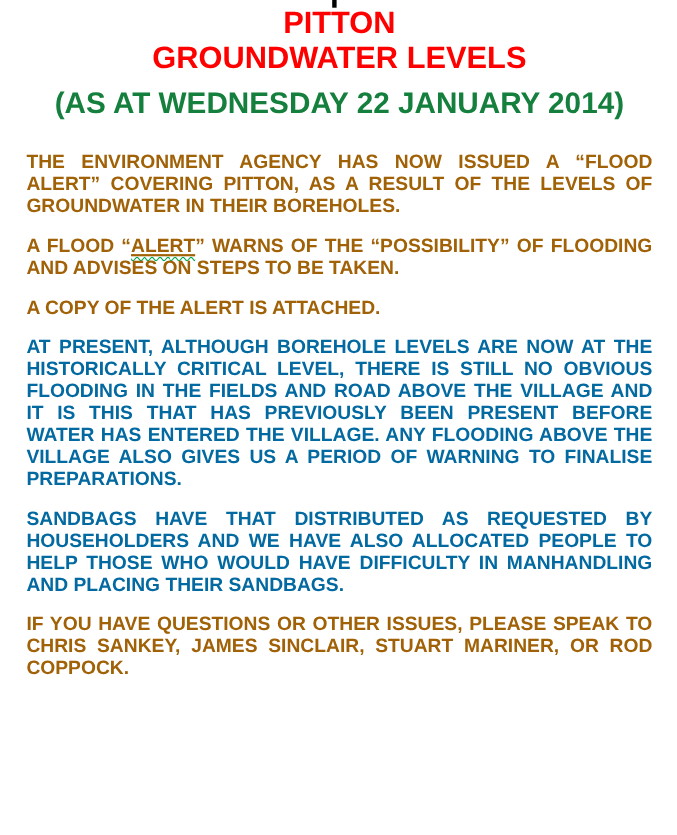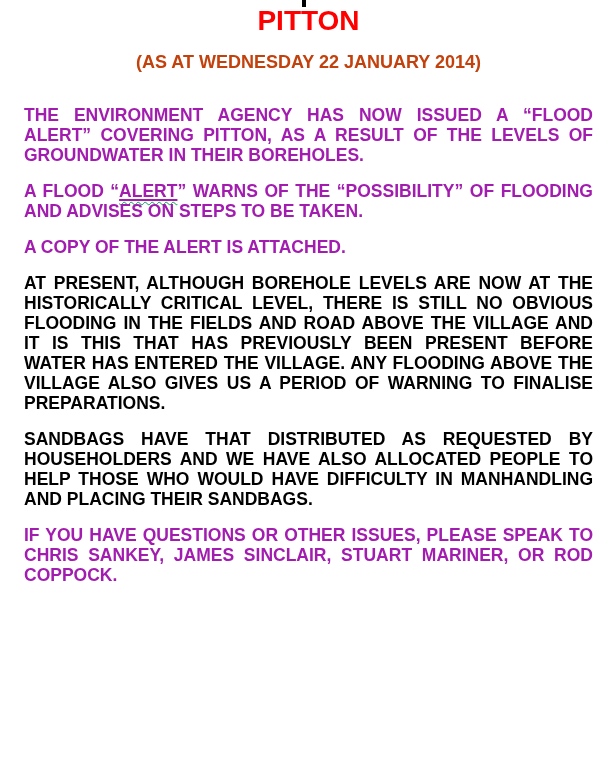--- a/index.html
+++ b/index.html
@@ -25,54 +25,55 @@
   .title-line {
     text-align: center;
     font-size: 28px;
     line-height: 32px;
     color: #ff0000;
     letter-spacing: 0px;
   }
   .title-block { padding-top: 5px; }
   .subtitle {
     text-align: center;
-    font-size: 18px;
+    font-size: 27px;
     line-height: 25px;
-    color: #c2410c;
+    color: #15803d;
     margin-top: 13px;
   }
   p.para {
     font-size: 17.5px;
     line-height: 20px;
     text-align: justify;
     margin: 16px 0 0 0;
   }
   p.first { margin-top: 30px; }
-  .red { color: #a21caf; }
-  .black { color: #000000; }
+  .red { color: #a16207; }
+  .black { color: #0369a1; }
   .u-red {
     text-decoration: underline solid;
     text-decoration-thickness: 2px;
     text-underline-offset: 2px;
   }
   .u-squiggle {
     text-decoration: underline wavy #00a650;
     text-decoration-thickness: 1px;
     text-underline-offset: 4px;
   }
 </style>
 </head>
 <body>
 
 <div class="page">
 
   <div class="top-artifact"></div>
 
   <div class="title-block">
     <div class="title-line">PITTON</div>
+    <div class="title-line">GROUNDWATER LEVELS</div>
     <div class="subtitle">(AS AT WEDNESDAY 22 JANUARY 2014)</div>
   </div>
 
   <p class="para red first">THE ENVIRONMENT AGENCY HAS NOW ISSUED A “FLOOD ALERT” COVERING PITTON, AS A RESULT OF THE LEVELS OF GROUNDWATER IN THEIR BOREHOLES.</p>
 
   <p class="para red"><span>A FLOOD “</span><span class="u-red"><span class="u-squiggle">ALERT</span></span><span>” WARNS OF THE “POSSIBILITY” OF FLOODING AND ADVISES ON STEPS TO BE TAKEN.</span></p>
 
   <p class="para red">A COPY OF THE ALERT IS ATTACHED.</p>
 
   <p class="para black">AT PRESENT, ALTHOUGH BOREHOLE LEVELS ARE NOW AT THE HISTORICALLY CRITICAL LEVEL, THERE IS STILL NO OBVIOUS FLOODING IN THE FIELDS AND ROAD ABOVE THE VILLAGE AND IT IS THIS THAT HAS PREVIOUSLY BEEN PRESENT BEFORE WATER HAS ENTERED THE VILLAGE. ANY FLOODING ABOVE THE VILLAGE ALSO GIVES US A PERIOD OF WARNING TO FINALISE PREPARATIONS.</p>

